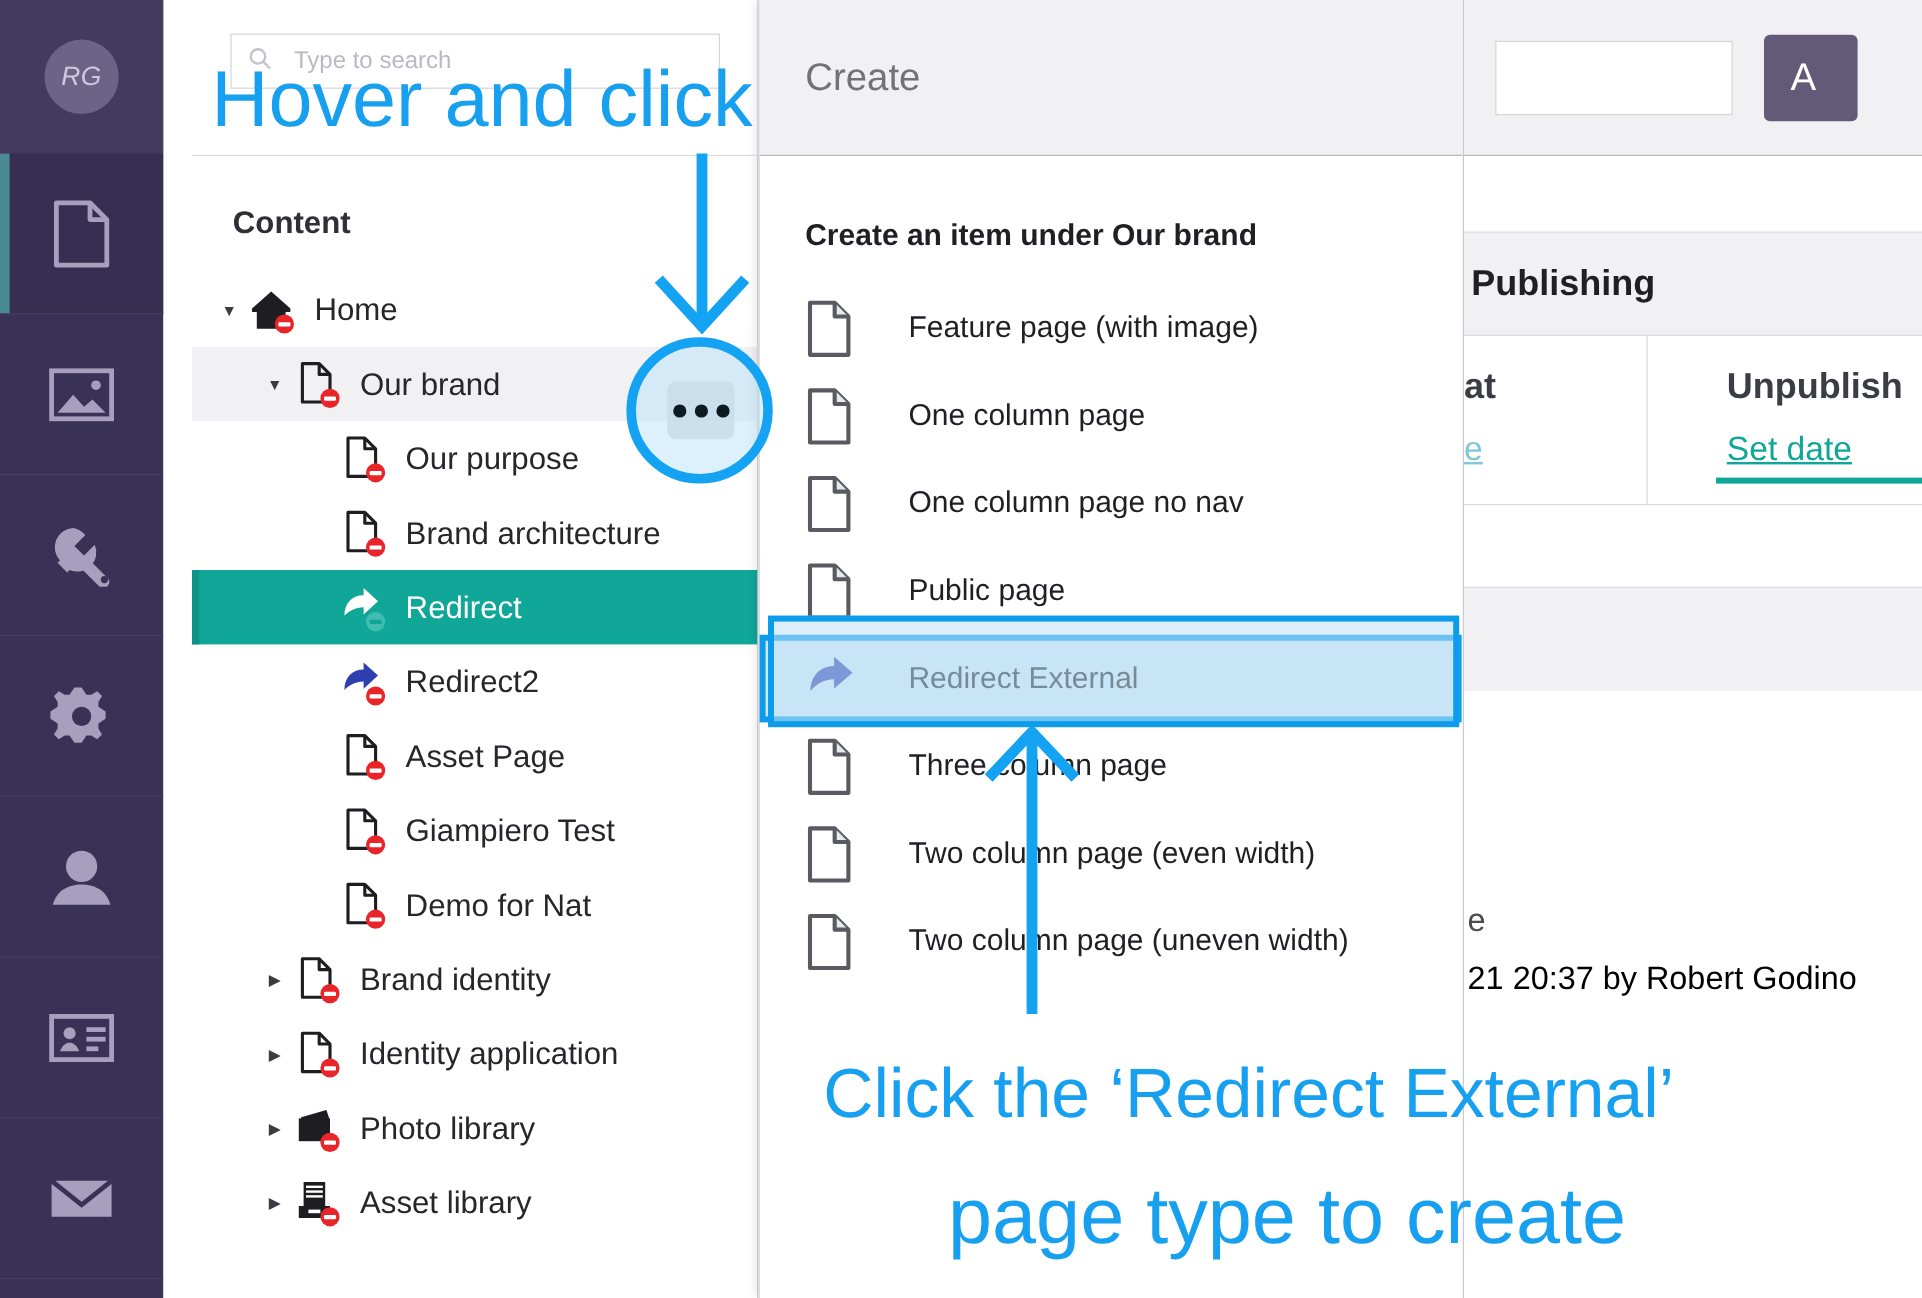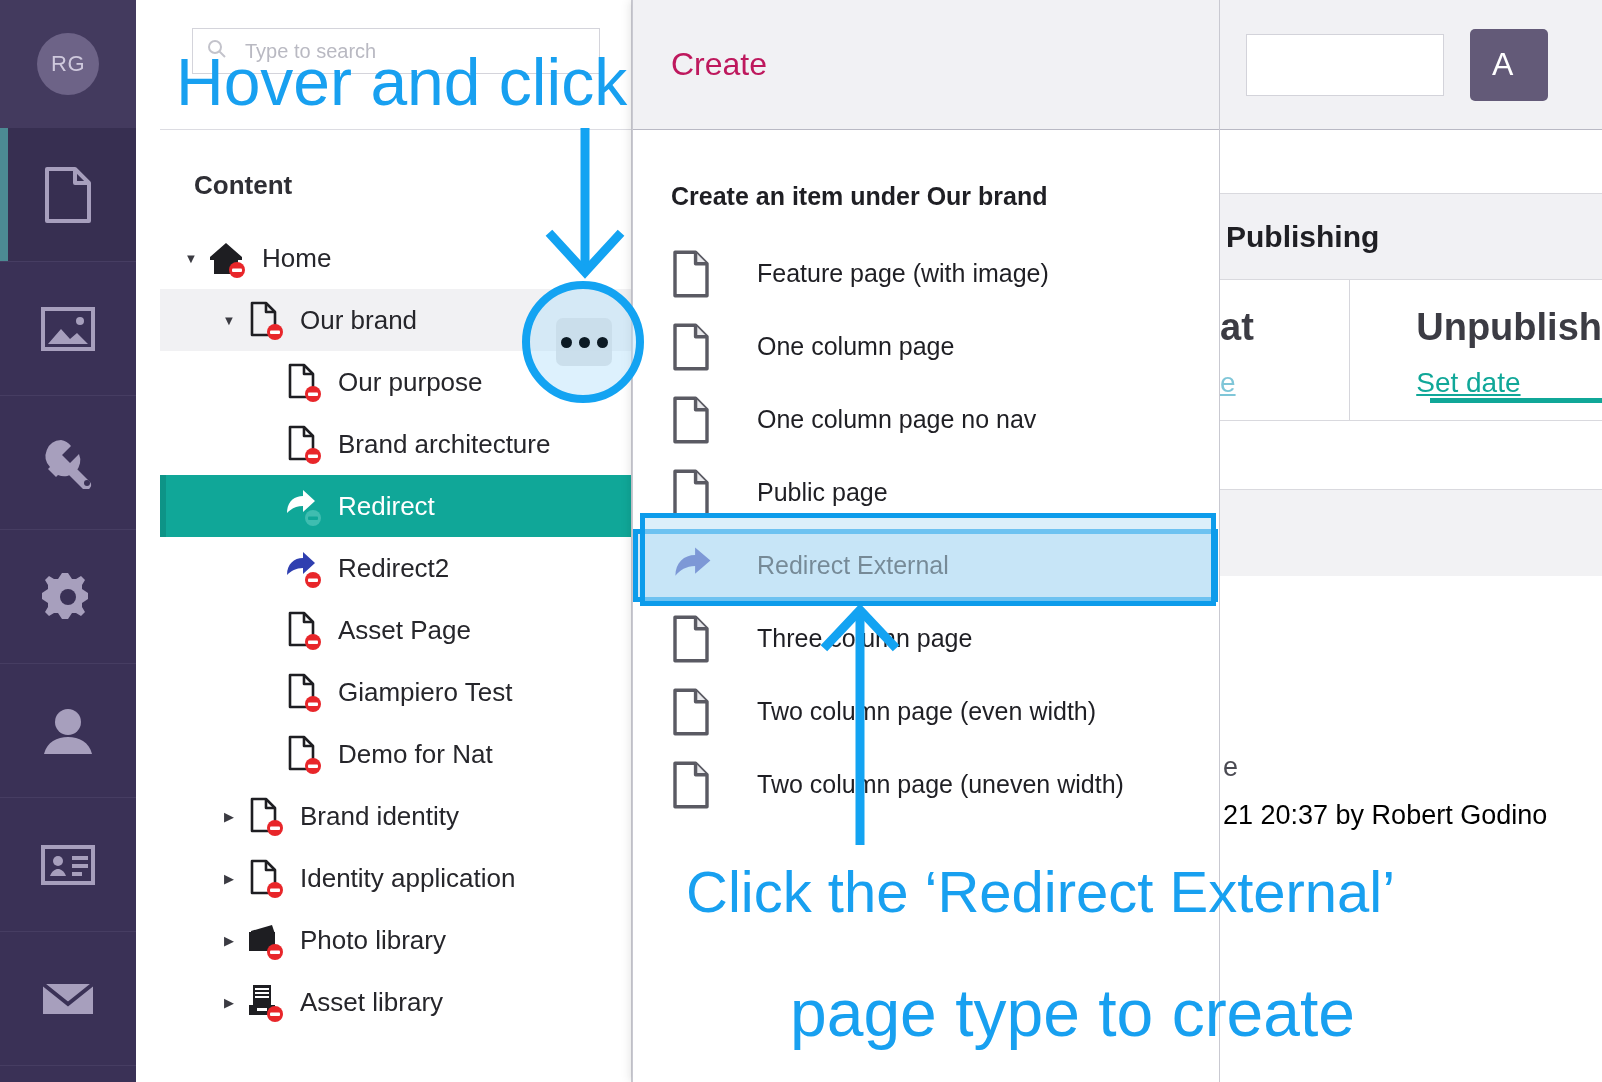--- a/index.html
+++ b/index.html
@@ -8,20 +8,21 @@
     font-family: "Liberation Sans", sans-serif;
     background: #ffffff;
     overflow: hidden;
   }
   #app { position: relative; width: 1602px; height: 1082px; background:#fff; }
 
   
   .rail {
     position: absolute; left: 0; top: 0; width: 136px; height: 1082px;
     background: #3a3156;
+    font-style: italic;
   }
   .rail-user {
     height: 128px; background: #433a5e;
     display: flex; align-items: center; justify-content: center;
   }
   .rail-avatar {
     width: 62px; height: 62px; border-radius: 50%;
     background: #6d6387; color: #cfc9dd;
     display: flex; align-items: center; justify-content: center;
     font-size: 22px; letter-spacing: .5px;
@@ -78,21 +79,21 @@
   .create-panel {
     position: absolute; left: 632px; top: 0; width: 588px; height: 1082px;
     background: #ffffff;
     border-left: 1px solid #c9c9d1; border-right: 1px solid #c9c9d1;
     box-shadow: -3px 0 9px rgba(0,0,0,.08), 3px 0 9px rgba(0,0,0,.08);
   }
   .create-head {
     height: 130px; background: #f1f1f4; border-bottom: 1px solid #b9b9c4;
     display: flex; align-items: center; padding-left: 38px;
   }
-  .create-head h1 { font-size: 32px; font-weight: 400; color: #be185d; }
+  .create-head h1 { font-size: 32px; font-weight: 400; color: #737373; }
   .create-sub {
     padding: 52px 0 0 38px; font-size: 25px; font-weight: 700; color: #1f1f24;
   }
   .create-list { margin-top: 26px; }
   .citem {
     display: flex; align-items: center; height: 73px; padding-left: 38px;
     font-size: 25px; color: #1f1f24;
   }
   .citem.hl {
     background: #d3e9f8; border: 5px solid #0d9ceb; padding-left: 33px;
@@ -115,37 +116,37 @@
   .rp-tabrow { height: 64px; background:#fff; border-bottom:1px solid #d9d9de; }
   .rp-secthead {
     height: 86px; background:#f1f1f4; border-bottom:1px solid #d9d9de;
     display:flex; align-items:center; padding-left:6px;
     font-size:30px; font-weight:700; color:#1f1f24;
   }
   .rp-grid { display:flex; height: 140px; }
   .rp-cell { padding: 26px 0 0 0; position: relative; }
   .rp-cellA { width: 152px; }
   .rp-cellB { flex: 1; padding-left: 66px; border-left: 1px solid #d6d6dc; }
-  .rp-ctitle { font-size: 38px; font-weight:700; color:#3c3c44; }
+  .rp-ctitle { font-size: 30px; font-weight:700; color:#3c3c44; }
   .rp-clink { font-size: 28px; color:#10a798; text-decoration: underline; margin-top: 18px; }
   .rp-clink.teal-light { color:#7fc6d8; }
   .rp-rule { height:1px; background:#d9d9de; }
   .rp-band { height: 86px; background:#f2f2f4; }
   .rp-teal-edge { position:absolute; left:1430px; top:398px; width: 172px; height: 5px; background:#10a798; }
   .rp-meta { position:absolute; left:1223px; top:752px; font-size:27px; color:#4a4a52; }
   .rp-meta2 { position:absolute; left:1223px; top:800px; font-size:27px; color:#000000; white-space:nowrap; }
 
   
   .anno { position: absolute; inset: 0; pointer-events: none; }
   .anno-text {
     position: absolute; color: #18a0f0; font-weight: 400;
     font-family: "Liberation Sans", sans-serif; white-space: nowrap;
   }
   #anno-hover { left: 176px; top: 44px; font-size: 66px; }
-  #anno-click1 { left: 686px; top: 858px; font-size: 58px; }
+  #anno-click1 { left: 686px; top: 878px; font-size: 58px; }
   #anno-click2 { left: 790px; top: 975px; font-size: 66px; }
   .anno-ring {
     position: absolute; left: 522px; top: 281px; width: 122px; height: 122px;
     border-radius: 50%; border: 8px solid #13a3f2; background: rgba(180,225,250,.45);
   }
   .dots-btn {
     position:absolute; left: 556px; top: 318px; width: 56px; height: 48px;
     background: rgba(200,220,233,.85); border-radius: 7px;
     display:flex; align-items:center; justify-content:center; gap:7px;
   }

